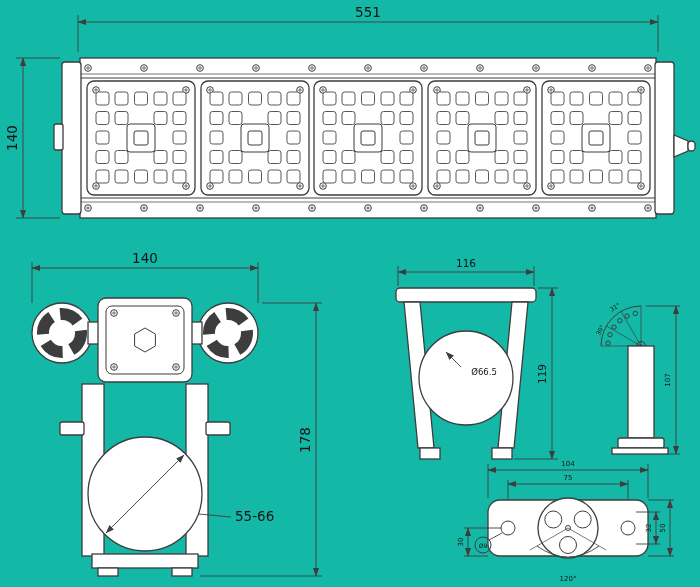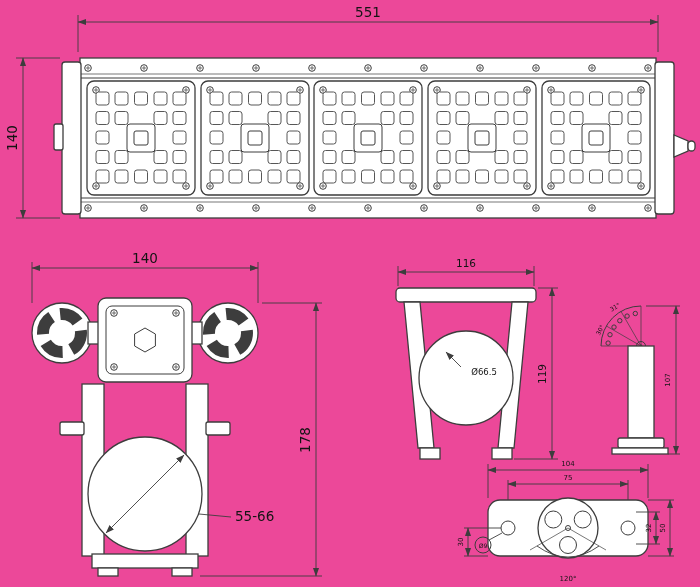--- a/index.html
+++ b/index.html
@@ -1,16 +1,16 @@
 <!DOCTYPE html>
 <html><head>
 <meta charset="utf-8">
 <style>
   html,body{margin:0;padding:0;background:#fff;}
-  .stage{width:700px;height:587px;background:#ec4899;position:relative;font-family:"DejaVu Sans",sans-serif;overflow:hidden;}
+  .stage{width:700px;height:587px;background:#14b8a6;position:relative;font-family:"DejaVu Sans",sans-serif;overflow:hidden;}
   .ol{fill:#fff;stroke:#3d3d3d;stroke-width:1.3;}
   .ol2{fill:none;stroke:#3d3d3d;stroke-width:1;}
   .thin{fill:none;stroke:#3d3d3d;stroke-width:.7;}
   .led{fill:#fff;stroke:#575757;stroke-width:1;}
   .seg{fill:none;stroke:#3d3d3d;stroke-width:12;stroke-dasharray:20 9;}
   .dim{fill:none;stroke:#3d3d3d;stroke-width:.9;}
   .t{font-family:"DejaVu Sans",sans-serif;fill:#141414;text-anchor:middle;}
   .d1{font-size:13.5px;}
   .d2{font-size:10.5px;}
   .d3{font-size:8.5px;}

